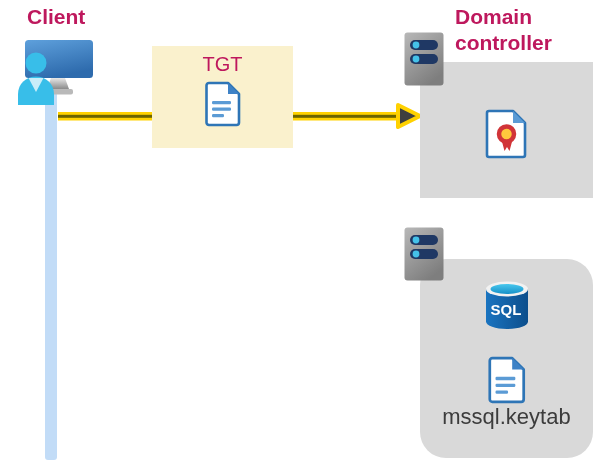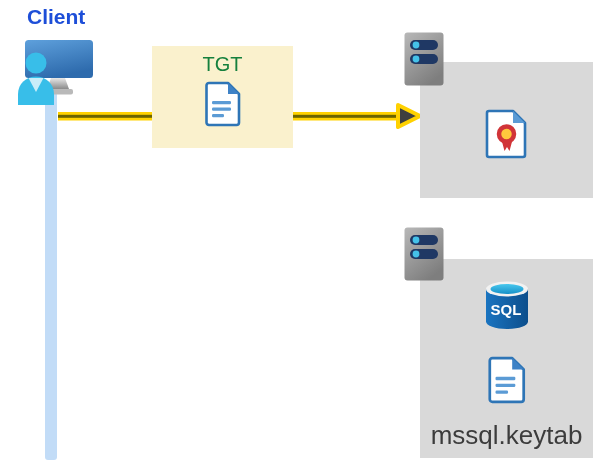--- a/index.html
+++ b/index.html
@@ -2,38 +2,38 @@
 <html><head>
 <meta charset="utf-8">
 <style>
   html,body{margin:0;padding:0;background:#ffffff;}
   .stage{
     position:relative;width:600px;height:468px;background:#ffffff;overflow:hidden;
     font-family:"Liberation Sans","DejaVu Sans",sans-serif;
   }
   .abs{position:absolute;}
   .heading{
-    font-size:21px;font-weight:bold;color:#1d4ed8;line-height:26px;letter-spacing:0px;
+    font-size:21px;font-weight:bold;color:#be185d;line-height:26px;letter-spacing:0px;
   }
   .ticket-box{
     left:152px;top:46px;width:141px;height:102px;background:#FAF1CD;z-index:2;
     display:flex;justify-content:center;gap:22px;padding-top:7px;box-sizing:border-box;
   }
   .ticket-item{display:flex;flex-direction:column;align-items:center;}
-  .ticket-label{font-size:20px;color:#15803d;margin-bottom:5px;}
+  .ticket-label{font-size:20px;color:#be185d;margin-bottom:5px;}
   .panel{background:#D9D9D9;}
   .dc-panel{
     left:420px;top:62px;width:173px;height:136px;z-index:1;
     display:flex;align-items:center;justify-content:center;padding-top:8px;box-sizing:border-box;
   }
   .linux-panel{
     left:420px;top:259px;width:173px;height:199px;z-index:1;
-    display:flex;flex-direction:column;align-items:center;padding-top:21px;box-sizing:border-box;
+    display:flex;flex-direction:column;align-items:center;padding-top:21px;box-sizing:border-box;border-radius:26px;
   }
-  .keytab-label{font-size:26px;color:#3C3C3C;margin-top:16px;}
+  .keytab-label{font-size:22px;color:#3C3C3C;margin-top:0;}
   .vline{
     left:45px;top:88px;width:12px;height:372px;background:#C2DCF7;border-radius:3px;z-index:0;
   }
   .client-svg{left:14px;top:38px;z-index:2;}
   .arrow-svg{left:54px;top:102px;z-index:1;}
   .server-svg{z-index:3;}
   .doc-gap{margin-top:26px;}
 </style>
 </head>
 <body>
@@ -79,20 +79,21 @@
       <svg width="38" height="46" viewBox="0 0 38 46">
         <path d="M5 2 H24 L35 13 V41.5 A2.5 2.5 0 0 1 32.5 44 H5 A2.5 2.5 0 0 1 2.5 41.5 V4.5 A2.5 2.5 0 0 1 5 2 Z" fill="#ffffff" stroke="#2E75B6" stroke-width="2.6" stroke-linejoin="round"></path>
         <polygon points="24,2 24,13 35,13" fill="#3E82C6"></polygon>
         <rect x="8" y="20" width="19" height="3.2" rx="1.2" fill="#5B9BD5"></rect>
         <rect x="8" y="26.5" width="19" height="3.2" rx="1.2" fill="#5B9BD5"></rect>
         <rect x="8" y="33" width="12" height="3.2" rx="1.2" fill="#5B9BD5"></rect>
       </svg>
     </div>
   </div>
 
+  <div class="abs heading" style="left:455px;top:4px;width:125px;">Domain controller</div>
 
   <svg class="abs server-svg" style="left:404px;top:32px;" width="40" height="54" viewBox="0 0 40 54">
     <defs>
       <linearGradient id="srv1" x1="0" y1="0" x2="0.6" y2="1">
         <stop offset="0" stop-color="#B8B8B8"></stop>
           <stop offset="1" stop-color="#7E7E7E"></stop>
       </linearGradient>
     </defs>
     <rect x="0.5" y="0.5" width="39" height="53" rx="3" fill="url(#srv1)"></rect>
     <rect x="6" y="8" width="28" height="10" rx="5" fill="#1F3864"></rect>

